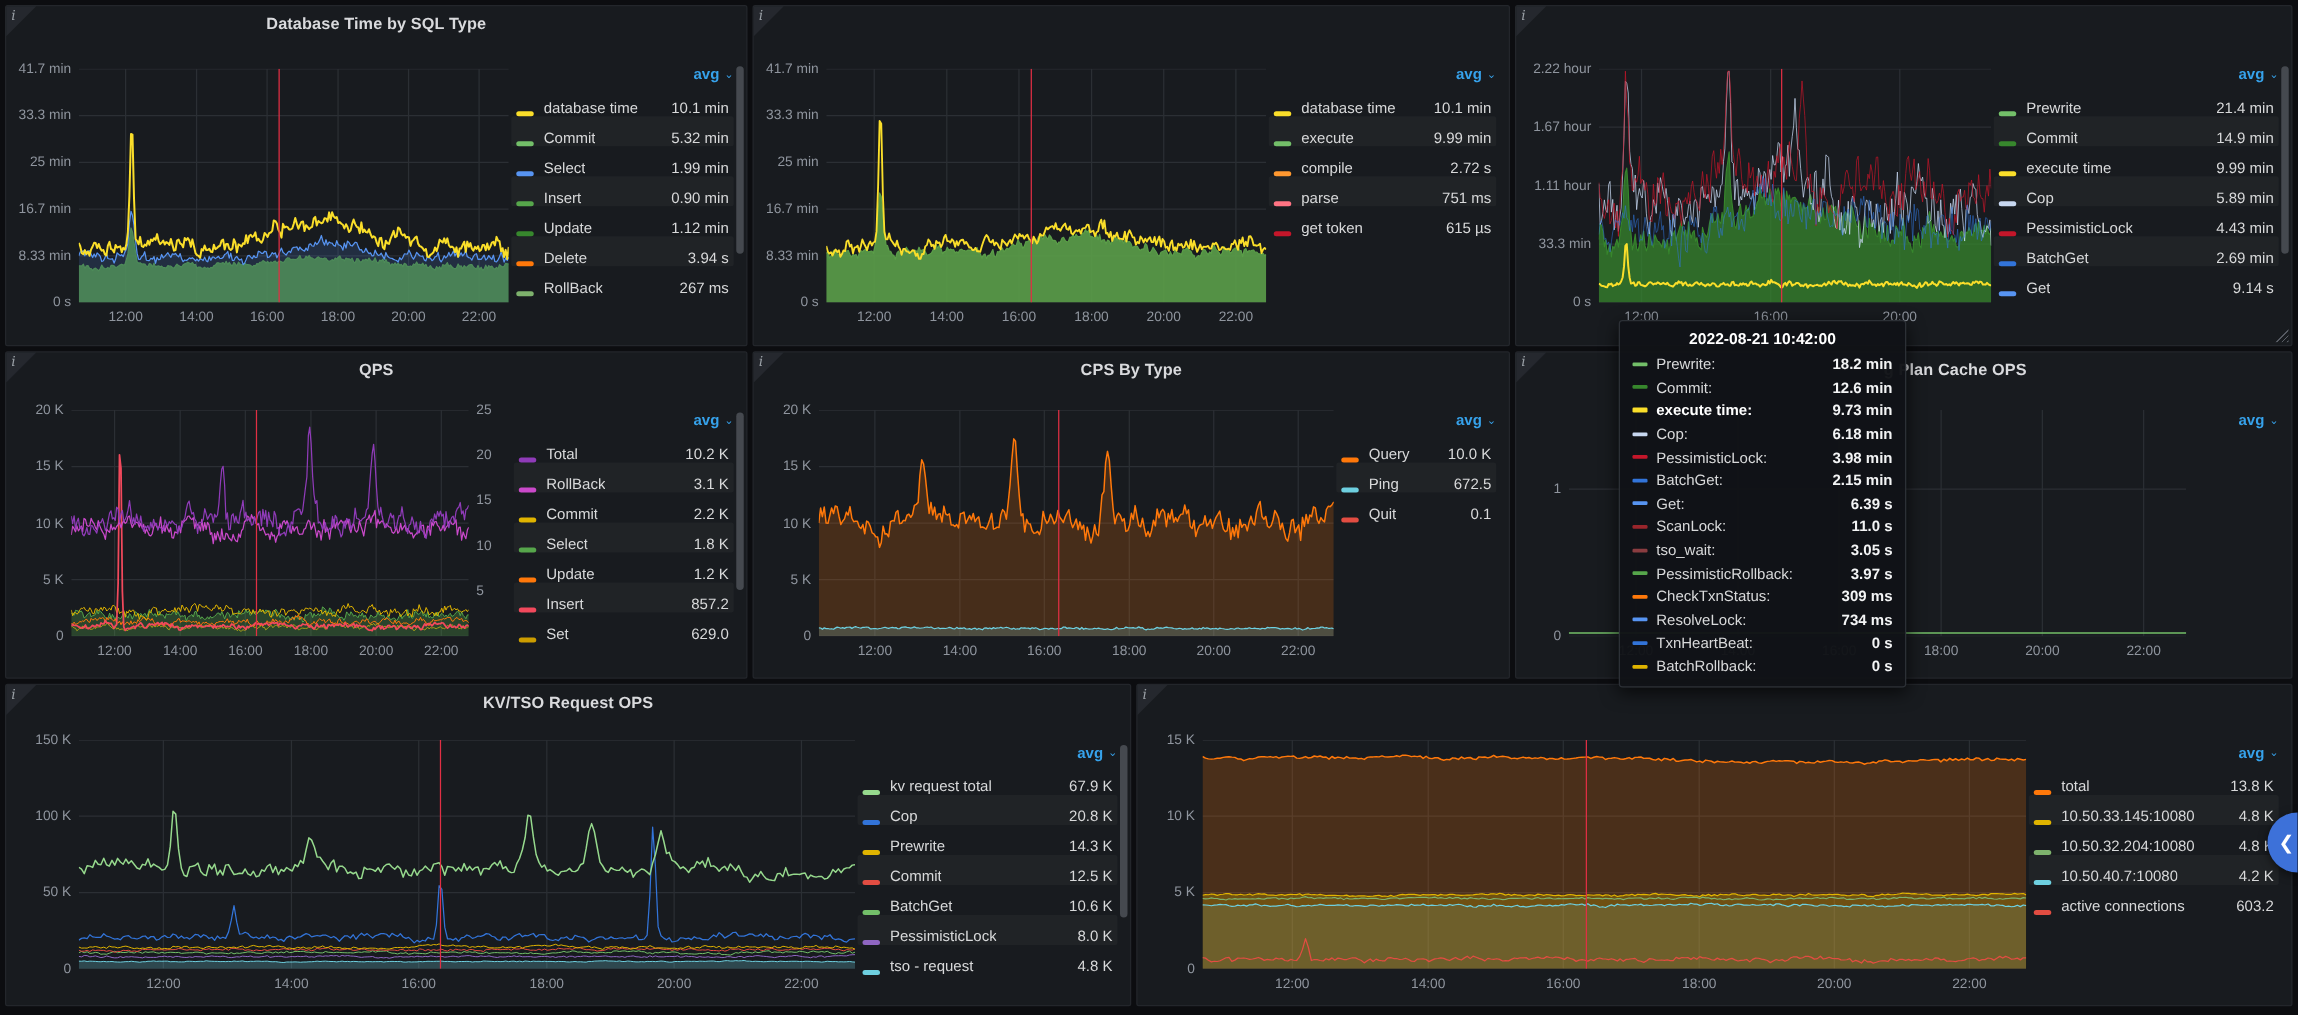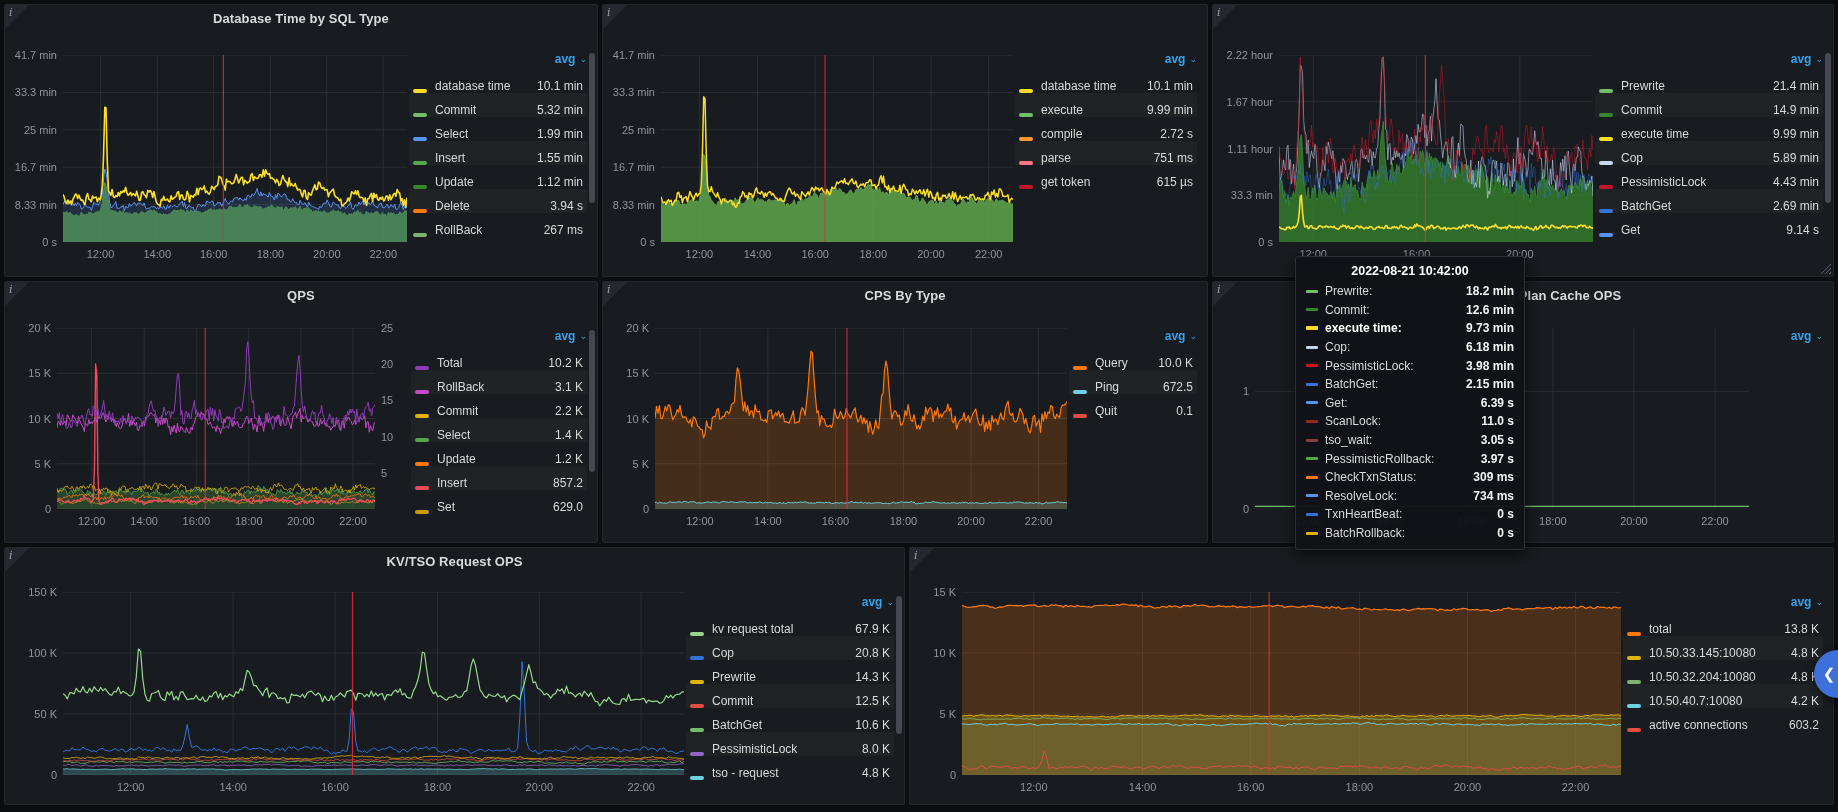--- a/index.html
+++ b/index.html
@@ -104,21 +104,21 @@
           <span class="leg-val">5.32 min</span>
         </div>
         <div class="leg-row">
           <span class="swatch" style="background: rgb(87, 148, 242);"></span>
           <span class="leg-label">Select</span>
           <span class="leg-val">1.99 min</span>
         </div>
         <div class="leg-row alt">
           <span class="swatch" style="background: rgb(86, 166, 75);"></span>
           <span class="leg-label">Insert</span>
-          <span class="leg-val">1.55 min</span>
+          <span class="leg-val">0.90 min</span>
         </div>
         <div class="leg-row">
           <span class="swatch" style="background: rgb(55, 135, 45);"></span>
           <span class="leg-label">Update</span>
           <span class="leg-val">1.12 min</span>
         </div>
         <div class="leg-row alt">
           <span class="swatch" style="background: rgb(255, 120, 10);"></span>
           <span class="leg-label">Delete</span>
           <span class="leg-val">3.94 s</span>
@@ -329,21 +329,21 @@
           <span class="leg-val">3.1 K</span>
         </div>
         <div class="leg-row">
           <span class="swatch" style="background: rgb(224, 180, 0);"></span>
           <span class="leg-label">Commit</span>
           <span class="leg-val">2.2 K</span>
         </div>
         <div class="leg-row alt">
           <span class="swatch" style="background: rgb(86, 166, 75);"></span>
           <span class="leg-label">Select</span>
-          <span class="leg-val">1.4 K</span>
+          <span class="leg-val">1.8 K</span>
         </div>
         <div class="leg-row">
           <span class="swatch" style="background: rgb(255, 120, 10);"></span>
           <span class="leg-label">Update</span>
           <span class="leg-val">1.2 K</span>
         </div>
         <div class="leg-row alt">
           <span class="swatch" style="background: rgb(242, 73, 92);"></span>
           <span class="leg-label">Insert</span>
           <span class="leg-val">857.2</span>

